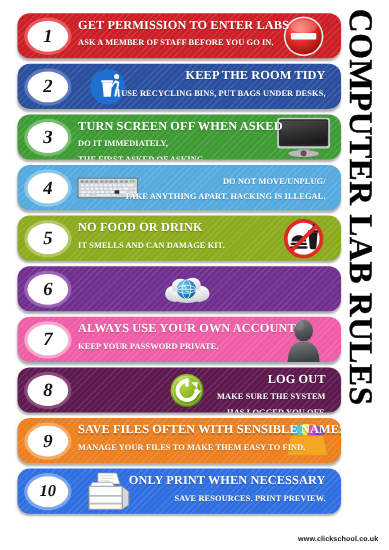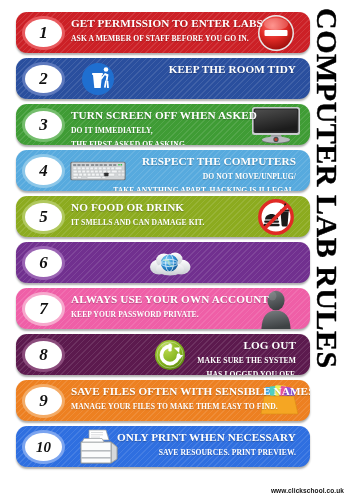--- a/index.html
+++ b/index.html
@@ -165,20 +165,21 @@
       <path d="M12 13 h9 l-1.3 13 h-6.4 z" fill="#fff"></path>
       <rect x="11" y="11" width="11" height="2" rx="0.8" fill="#fff"></rect>
       <circle cx="25" cy="7.5" r="2.3" fill="#fff"></circle>
       <path d="M24 11 l3.5 1.5 -1 6.5 -1.8 -0.4 0.7 -4.6 -1.6 -0.7 -3 4.2 -1.6 -1.1 z" fill="#fff"></path>
       <path d="M24.2 18.5 l1.6 0.3 -1.1 7 -1.8 -0.2 z" fill="#fff"></path>
       <path d="M25.6 18.8 l1.7 0.2 0.6 6.9 -1.8 0.1 z" fill="#fff"></path>
     </svg>
       </div>
       <div class="txt right ind">
         <div class="hl">KEEP THE ROOM TIDY</div>
+        <div class="sub">USE RECYCLING BINS, PUT BAGS UNDER DESKS,</div>
       </div>
     </div>
     <div class="rule" style="background: rgb(63, 156, 53);">
       <div class="tex"></div>
       <div class="badge" style="box-shadow: rgb(116, 189, 108) 0px 0px 0px 3px;">3</div>
       <div class="icon r">
         <svg width="52" height="38" viewBox="0 0 52 38">
       <defs>
             <linearGradient id="scr" x1="0" y1="0" x2="0.4" y2="1">
         <stop offset="0%" stop-color="#4d4d4d"></stop>
@@ -263,21 +264,20 @@
       <rect x="44" y="15.4" width="5.4" height="4.2" rx="0.6" fill="#2f3133"></rect>
       <g fill="#e9ebec" stroke="#a9aeb2" stroke-width="0.4">
         <rect x="61.6" y="12" width="4" height="3.4" rx="0.5"></rect>
         <rect x="61.6" y="16" width="4" height="3.4" rx="0.5"></rect>
         <rect x="66" y="12" width="4" height="3.4" rx="0.5"></rect>
         <rect x="66" y="16" width="4" height="3.4" rx="0.5"></rect>
       </g>
     </svg>
       </div>
       <div class="txt right ind">
-        <div class="hl">RESPECT THE COMPUTERS</div>
         <div class="sub">DO NOT MOVE/UNPLUG/</div>
         <div class="sub">TAKE ANYTHING APART. HACKING IS ILLEGAL.</div>
       </div>
     </div>
     <div class="rule" style="background: rgb(140, 171, 31);">
       <div class="tex"></div>
       <div class="badge" style="box-shadow: rgb(176, 200, 94) 0px 0px 0px 3px;">5</div>
       <div class="icon r">
         <svg width="38" height="38" viewBox="0 0 38 38">
       <circle cx="19" cy="19" r="17" fill="#fff"></circle>

